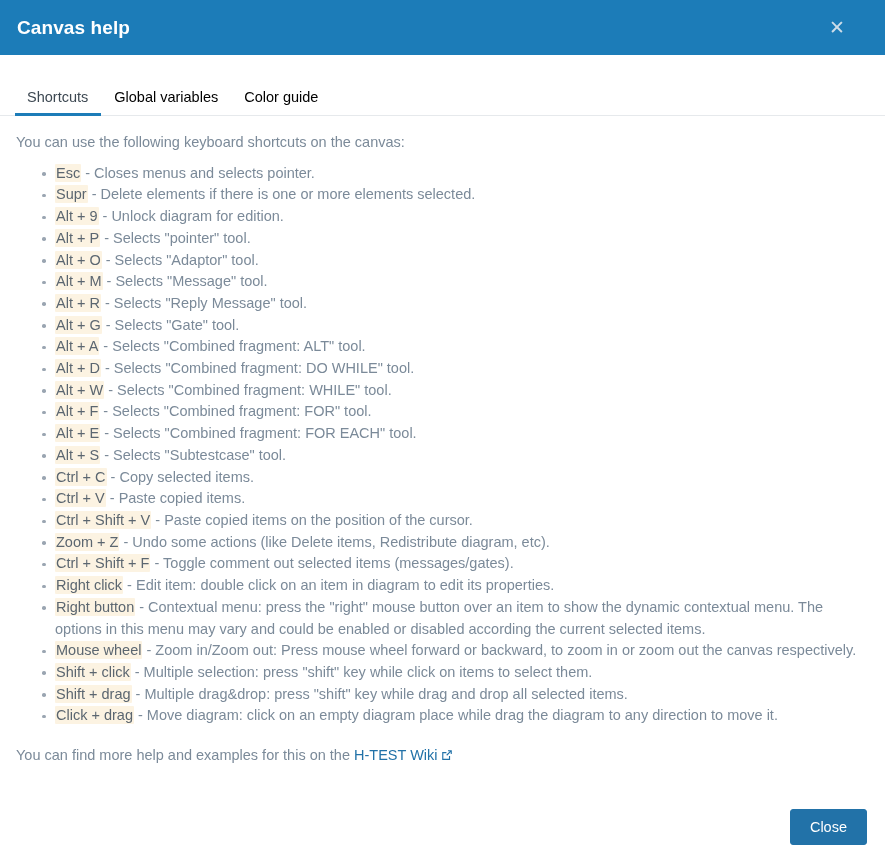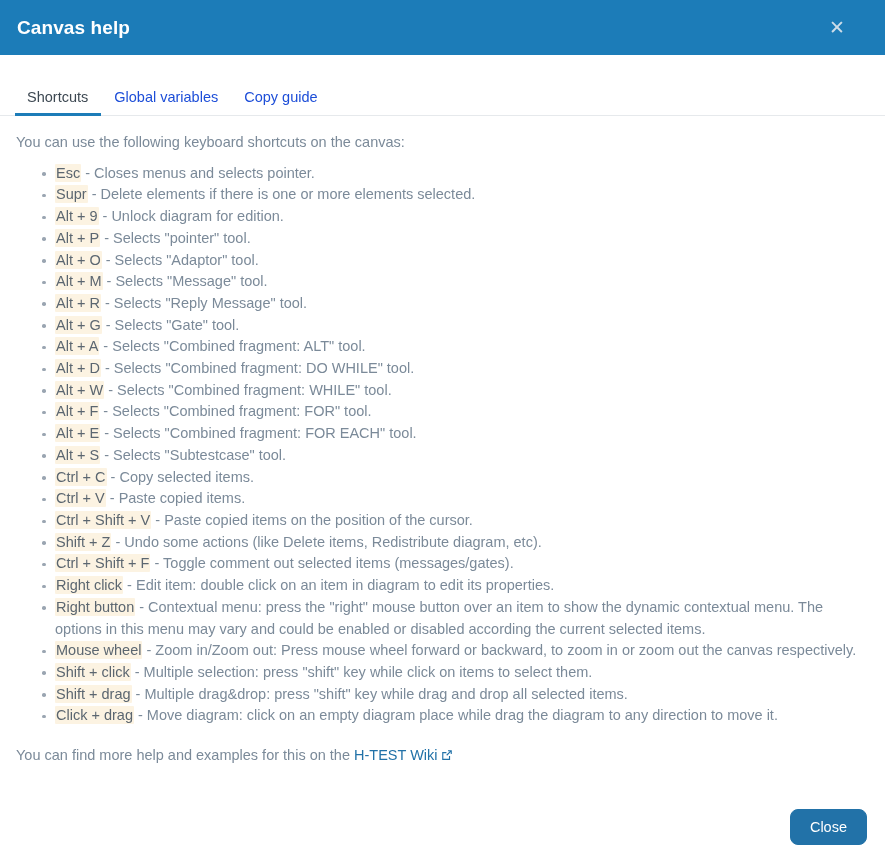--- a/index.html
+++ b/index.html
@@ -58,21 +58,21 @@
     min-height: 61px;
     display: flex;
     align-items: flex-end;
     padding-left: 15px;
     box-sizing: border-box;
     border-bottom: 1px solid #e6e9ec;
     background: #fff;
   }
   .tab {
     font-size: 14.5px;
-    color: #1d4ed8;
+    color: #000000;
     padding: 0 13px 11px 13px;
     cursor: pointer;
     position: relative;
     line-height: 1;
     white-space: nowrap;
   }
   .tab:first-child { padding-left: 12px; }
   .tab.active {
     color: #3d4852;
   }
@@ -154,41 +154,41 @@
     align-items: center;
     justify-content: flex-end;
     padding: 0 18px 10px 0;
     box-sizing: border-box;
   }
   .btn-close {
     background: #2272a8;
     color: #ffffff;
     font-size: 14.5px;
     border: 1px solid #2272a8;
-    border-radius: 8px;
+    border-radius: 3px;
     padding: 9px 19px;
     cursor: pointer;
     font-family: "Liberation Sans", sans-serif;
     line-height: 1.15;
   }
 </style>
 </head>
 <body>
 
 <div class="dialog">
 
   <div class="dialog-header">
     <div class="dialog-title">Canvas help</div>
     <div class="close-x">✕</div>
   </div>
 
   <div class="tabs-bar">
     <div class="tab active">Shortcuts</div>
     <div class="tab">Global variables</div>
-    <div class="tab">Copy guide</div>
+    <div class="tab">Color guide</div>
   </div>
 
   <div class="dialog-body">
     <p class="intro">You can use the following keyboard shortcuts on the canvas:</p>
 
     <ul class="shortcut-list" id="shortcut-list">
         <li><span class="kbd">Esc</span><span> - Closes menus and selects pointer.</span></li>
         <li><span class="kbd">Supr</span><span> - Delete elements if there is one or more elements selected.</span></li>
         <li><span class="kbd">Alt + 9</span><span> - Unlock diagram for edition.</span></li>
         <li><span class="kbd">Alt + P</span><span> - Selects "pointer" tool.</span></li>
@@ -198,21 +198,21 @@
         <li><span class="kbd">Alt + G</span><span> - Selects "Gate" tool.</span></li>
         <li><span class="kbd">Alt + A</span><span> - Selects "Combined fragment: ALT" tool.</span></li>
         <li><span class="kbd">Alt + D</span><span> - Selects "Combined fragment: DO WHILE" tool.</span></li>
         <li><span class="kbd">Alt + W</span><span> - Selects "Combined fragment: WHILE" tool.</span></li>
         <li><span class="kbd">Alt + F</span><span> - Selects "Combined fragment: FOR" tool.</span></li>
         <li><span class="kbd">Alt + E</span><span> - Selects "Combined fragment: FOR EACH" tool.</span></li>
         <li><span class="kbd">Alt + S</span><span> - Selects "Subtestcase" tool.</span></li>
         <li><span class="kbd">Ctrl + C</span><span> - Copy selected items.</span></li>
         <li><span class="kbd">Ctrl + V</span><span> - Paste copied items.</span></li>
         <li><span class="kbd">Ctrl + Shift + V</span><span> - Paste copied items on the position of the cursor.</span></li>
-        <li><span class="kbd">Shift + Z</span><span> - Undo some actions (like Delete items, Redistribute diagram, etc).</span></li>
+        <li><span class="kbd">Zoom + Z</span><span> - Undo some actions (like Delete items, Redistribute diagram, etc).</span></li>
         <li><span class="kbd">Ctrl + Shift + F</span><span> - Toggle comment out selected items (messages/gates).</span></li>
         <li><span class="kbd">Right click</span><span> - Edit item: double click on an item in diagram to edit its properties.</span></li>
         <li><span class="kbd">Right button</span><span> - Contextual menu: press the "right" mouse button over an item to show the dynamic contextual menu. The options in this menu may vary and could be enabled or disabled according the current selected items.</span></li>
         <li><span class="kbd">Mouse wheel</span><span> - Zoom in/Zoom out: Press mouse wheel forward or backward, to zoom in or zoom out the canvas respectively.</span></li>
         <li><span class="kbd">Shift + click</span><span> - Multiple selection: press "shift" key while click on items to select them.</span></li>
         <li><span class="kbd">Shift + drag</span><span> - Multiple drag&amp;drop: press "shift" key while drag and drop all selected items.</span></li>
         <li><span class="kbd">Click + drag</span><span> - Move diagram: click on an empty diagram place while drag the diagram to any direction to move it.</span></li>
       </ul>
 
     <p class="outro">

